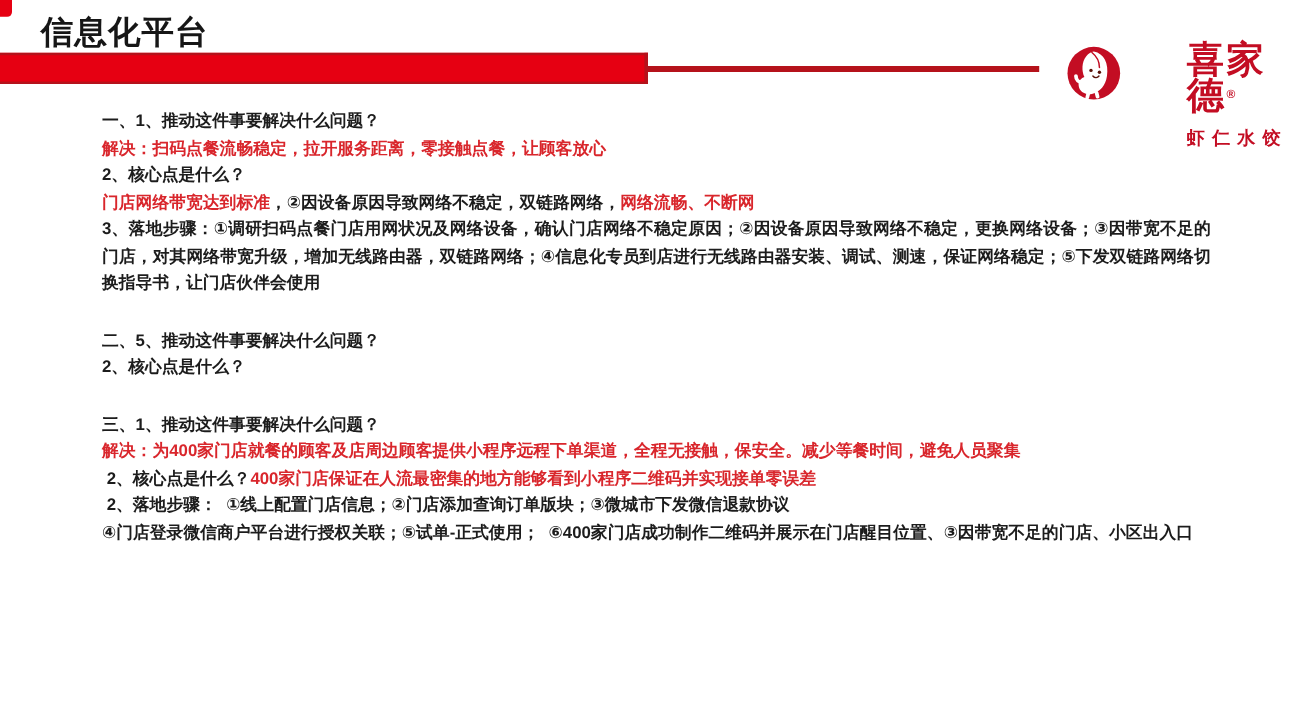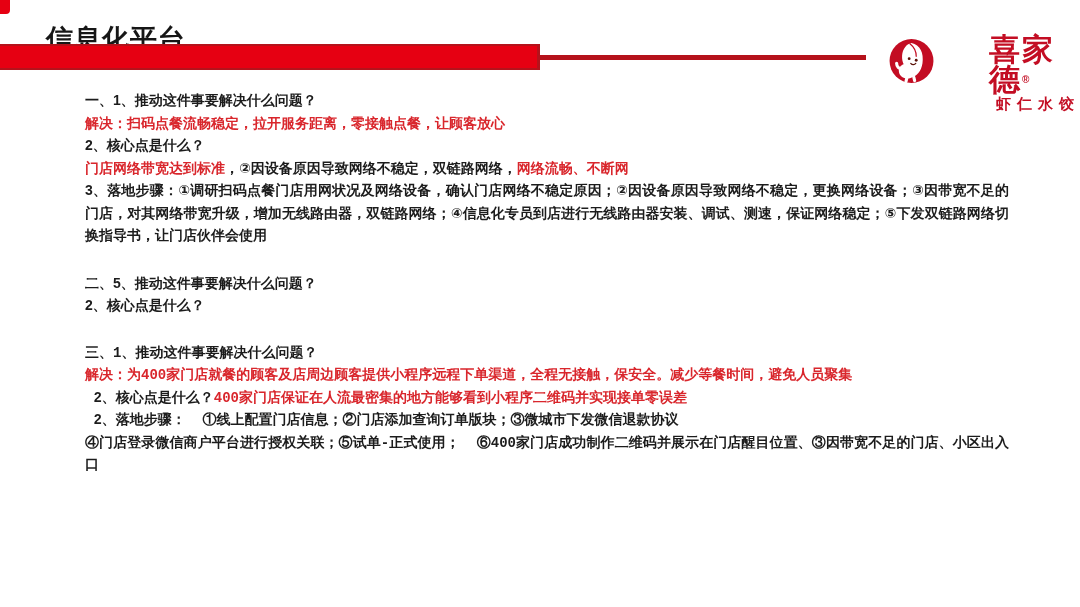--- a/index.html
+++ b/index.html
@@ -7,21 +7,21 @@
     width:1080px;height:607px;overflow:hidden;
     font-family:"Liberation Sans","DejaVu Sans",sans-serif;
   }
   .slide{position:relative;width:1080px;height:607px;background:#ffffff;}
 
   
   .corner-mark{position:absolute;left:0;top:0;width:10px;height:14px;background:var(--bar-red,#e60012);border-bottom-right-radius:4px;}
 
   
   .title{
-    position:absolute;left:30px;top:5px;margin:16px;
+    position:absolute;left:30px;top:5px;margin:4px;
     font-size:27px;font-weight:bold;color:#161616;letter-spacing:1px;
   }
 
   
   .red-bar{
     position:absolute;left:0;top:44px;width:540px;height:26px;box-sizing:border-box;
     background:var(--bar-red,#e60012);
     border-top:2px solid var(--line-red,#a81016);
     border-right:3px solid var(--line-red,#a81016);
     border-bottom:2px solid var(--line-red,#a81016);
@@ -30,31 +30,31 @@
     position:absolute;left:540px;top:55px;width:326px;height:5px;
     background:var(--line-red,#b5121b);
   }
 
   
   .logo{position:absolute;left:888px;top:33px;display:flex;align-items:flex-start;gap:46px;}
   .logo-mascot{width:56px;height:56px;display:block;}
   .logo-text{margin-left:8px;position:relative;padding-top:2px;}
   .logo-brand{font-size:31px;line-height:30px;font-weight:bold;color:var(--logo-red,#c30d23);letter-spacing:2px;}
   .logo-reg{font-size:10px;vertical-align:top;color:var(--logo-red,#c30d23);font-weight:bold;}
-  .logo-sub{font-size:15px;line-height:18px;font-weight:bold;color:var(--logo-red,#c30d23);letter-spacing:6px;margin-top:0;text-align:right;}
+  .logo-sub{font-size:15px;line-height:18px;font-weight:bold;color:var(--logo-red,#c30d23);letter-spacing:6px;margin-top:12px;}
 
   
   .content{
     position:absolute;left:85px;top:89px;width:924px;
     font-size:14px;line-height:22.5px;font-weight:bold;
     color:var(--text-black,#1c1c1c);
     text-align:justify;
   }
   .section{margin:0 0 25px 0;}
-  .section:last-child{margin-bottom:0;font-family:Liberation Mono, monospace;}
+  .section:last-child{margin-bottom:0;}
   .para{margin:0;}
   .run{white-space:pre-wrap;}
   .run.red{color:var(--text-red,#d9262c);}
 </style>
 </head>
 <body>
 
 <div class="slide">
 
   <div class="corner-mark"></div>

